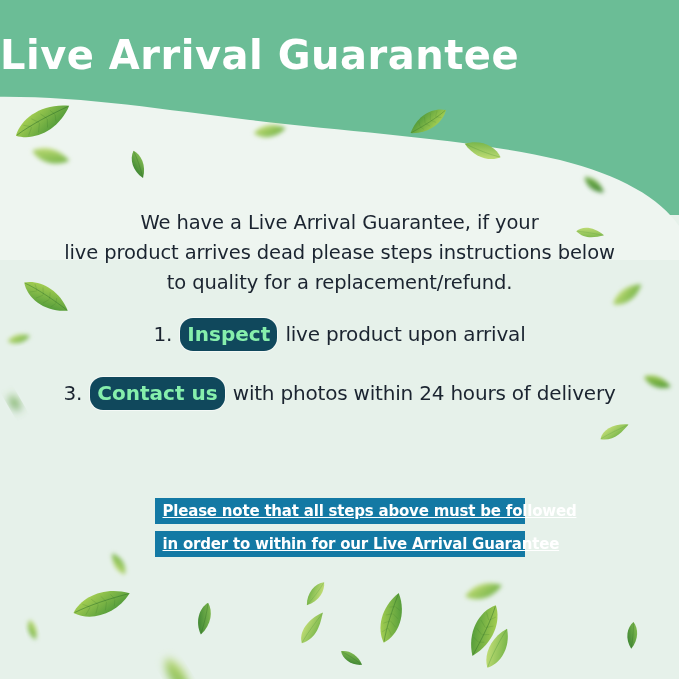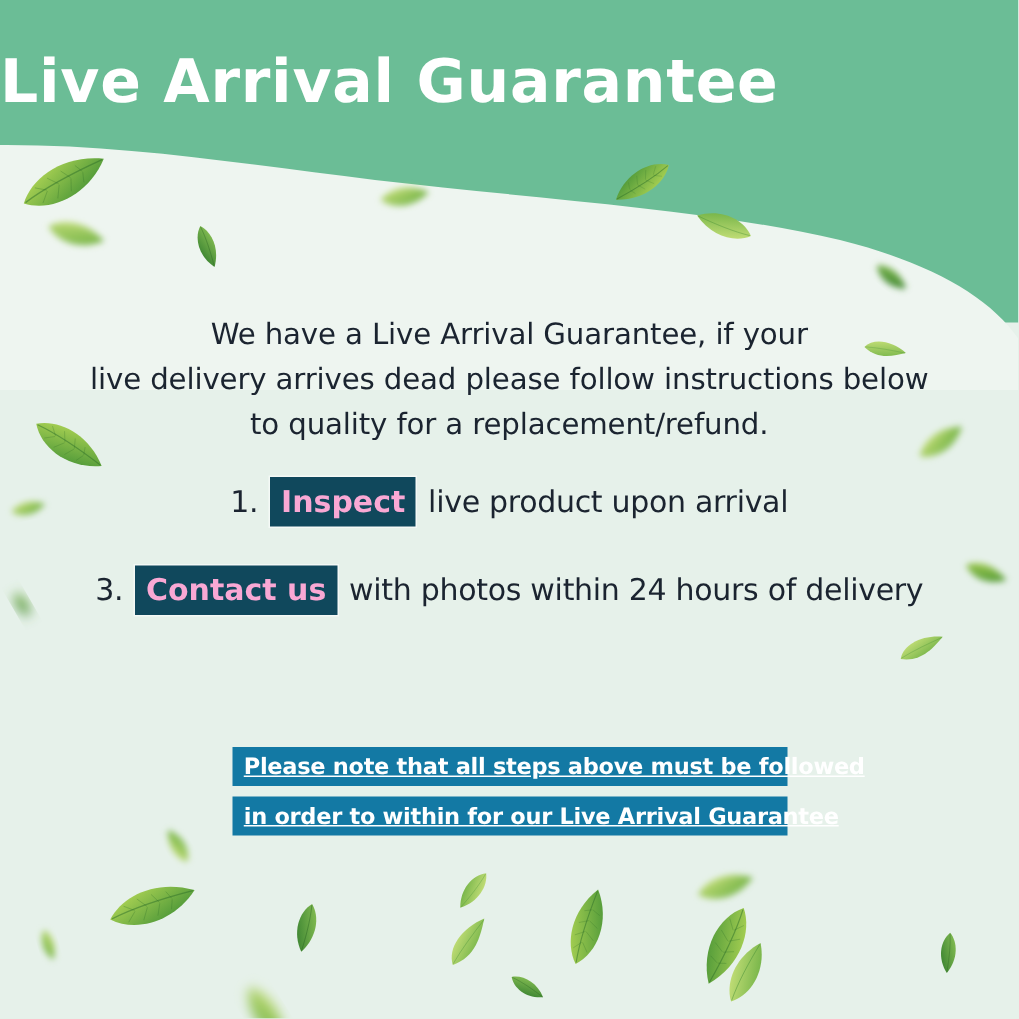--- a/index.html
+++ b/index.html
@@ -63,26 +63,27 @@
     font-size:20px;
     line-height:28px;
     margin-bottom:26px;
     font-family:"DejaVu Sans", sans-serif;
     white-space:nowrap;
     letter-spacing:-0.2px;
   }
   .badge{
     display:inline-block;
     background:#10485c;
-    color:#f9a8d4;
+    color:#86efac;
     font-weight:bold;
     padding:2px 7px 3px 7px;
     margin:0 2px;
     box-shadow:0 0 0 1px rgba(255,255,255,0.55);
     letter-spacing:0px;
+    border-radius:13px;
   }
   .notice{
     position:absolute;
     left:0;right:0;top:498px;
     text-align:center;
   }
   .notice-bar{
     display:block;
     width:370px;
     margin:0 auto 7px auto;
@@ -194,21 +195,21 @@
       <use href="#leaf2" x="0" y="0" width="40" height="18" transform="translate(462,588) rotate(-16)" filter="url(#blur1)"></use>
       <use href="#leaf3" x="0" y="0" width="28" height="13" transform="translate(640,622) rotate(96)"></use>
       <use href="#leaf2" x="0" y="0" width="26" height="12" transform="translate(120,578) rotate(-120)" filter="url(#blur1)"></use>
     </svg>
   </div>
 
   <div class="content">
 
     <div class="intro">
       <div>We have a Live Arrival Guarantee, if your</div>
-      <div>live delivery arrives dead please follow instructions below</div>
+      <div>live product arrives dead please steps instructions below</div>
       <div>to quality for a replacement/refund.</div>
     </div>
 
     <div class="steps">
 
       <div class="step">
         <span>1.</span>
         <span class="badge">Inspect</span>
         <span>live product upon arrival</span>
       </div>

